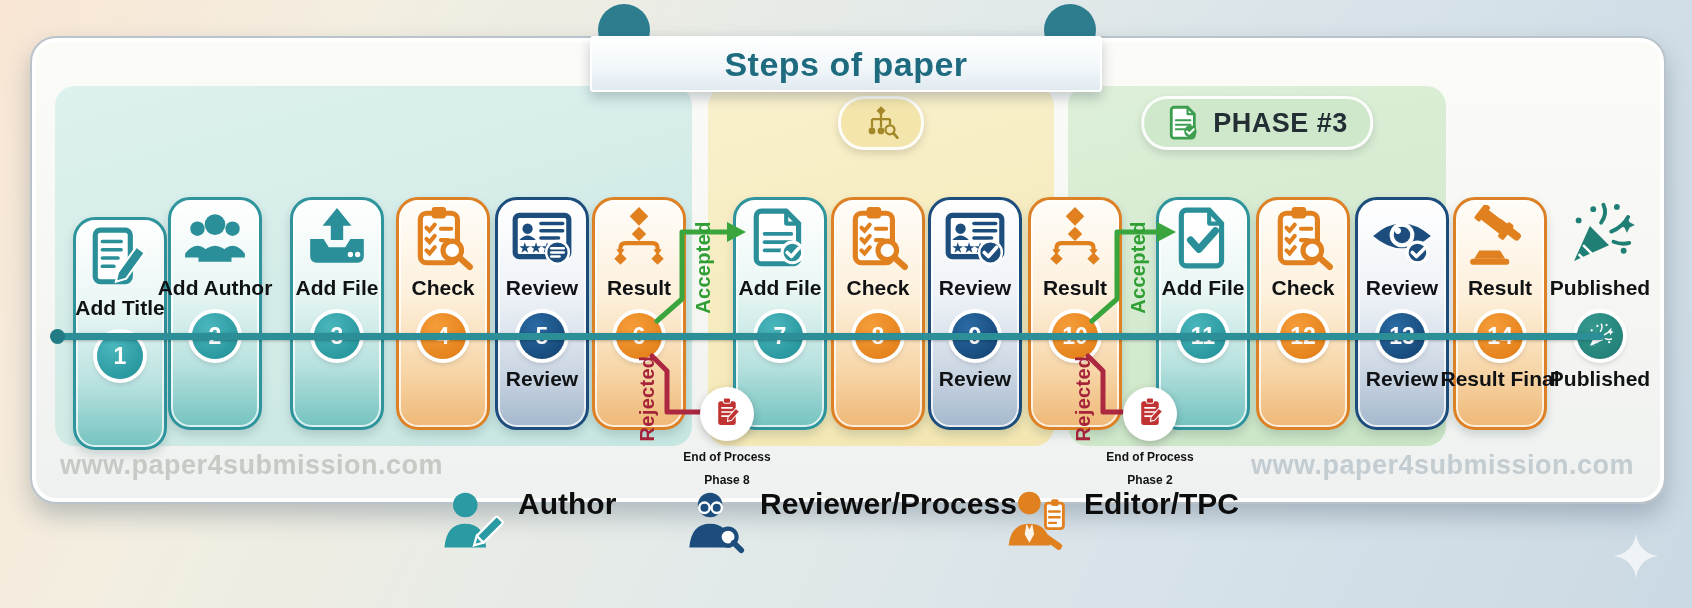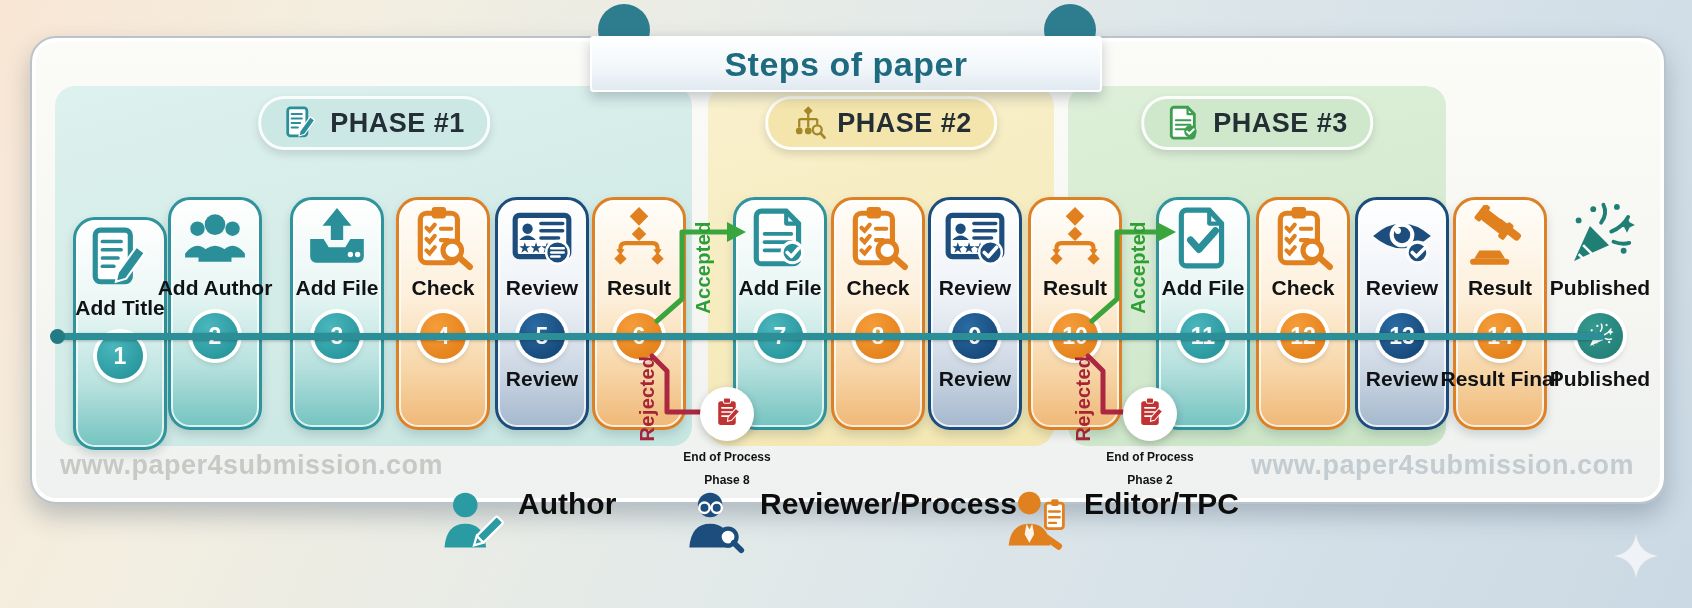--- a/index.html
+++ b/index.html
@@ -94,45 +94,31 @@
   <div class="hump left"></div>
   <div class="hump right"></div>
   <div class="banner">
     <span class="banner-title">Steps of paper</span>
   </div>
 
   <div class="phase-block phase-1"></div>
   <div class="phase-block phase-2"></div>
   <div class="phase-block phase-3"></div>
 
-  <div class="phase-pill pill-1">
-    <span class="p-icon"><svg viewBox="0 0 64 64">
-          <rect x="8" y="5" width="34" height="50" rx="5" fill="#fff" stroke="currentColor" stroke-width="5"></rect>
-          <g stroke="currentColor" stroke-width="3.6" stroke-linecap="round">
-            <line x1="15" y1="16" x2="33" y2="16"></line>
-            <line x1="15" y1="24" x2="33" y2="24"></line>
-            <line x1="15" y1="32" x2="30" y2="32"></line>
-            <line x1="15" y1="40" x2="26" y2="40"></line>
-          </g>
-          <path d="M30 46 L48 21 L56 27 L38 52 L28 55 Z" fill="currentColor" stroke="#fff" stroke-width="2"></path>
-        </svg></span>
-    <span class="phase-label">PHASE #1</span>
-  </div>
   <div class="phase-pill pill-2">
     <span class="p-icon"><svg viewBox="0 0 64 64">
           <g stroke="currentColor" stroke-width="4" fill="none">
             <path d="M32 16 v9 M16 25 h32 M16 25 v15 M32 25 v15 M48 25 v10"></path>
           </g>
           <path d="M32 2 l8 8 -8 8 -8 -8 z" fill="currentColor"></path>
           <circle cx="16" cy="46" r="6" fill="currentColor"></circle>
           <circle cx="32" cy="46" r="6" fill="currentColor"></circle>
           <circle cx="48" cy="44" r="8" fill="none" stroke="currentColor" stroke-width="4"></circle>
           <line x1="54" y1="50" x2="61" y2="58" stroke="currentColor" stroke-width="5" stroke-linecap="round"></line>
         </svg></span>
-    <span class="phase-label">PHASE #2</span>
   </div>
   <div class="phase-pill pill-3">
     <span class="p-icon"><svg viewBox="0 0 64 64">
           <path d="M14 4 h24 l12 12 v38 a5 5 0 0 1 -5 5 h-31 a5 5 0 0 1 -5 -5 v-45 a5 5 0 0 1 5 -5 z" fill="#fff" stroke="currentColor" stroke-width="5"></path>
           <path d="M38 4 v12 h12" fill="none" stroke="currentColor" stroke-width="4" stroke-linejoin="round"></path>
           <g stroke="currentColor" stroke-width="3.5" stroke-linecap="round">
             <line x1="17" y1="27" x2="43" y2="27"></line>
             <line x1="17" y1="35" x2="43" y2="35"></line>
             <line x1="17" y1="43" x2="34" y2="43"></line>
           </g>

